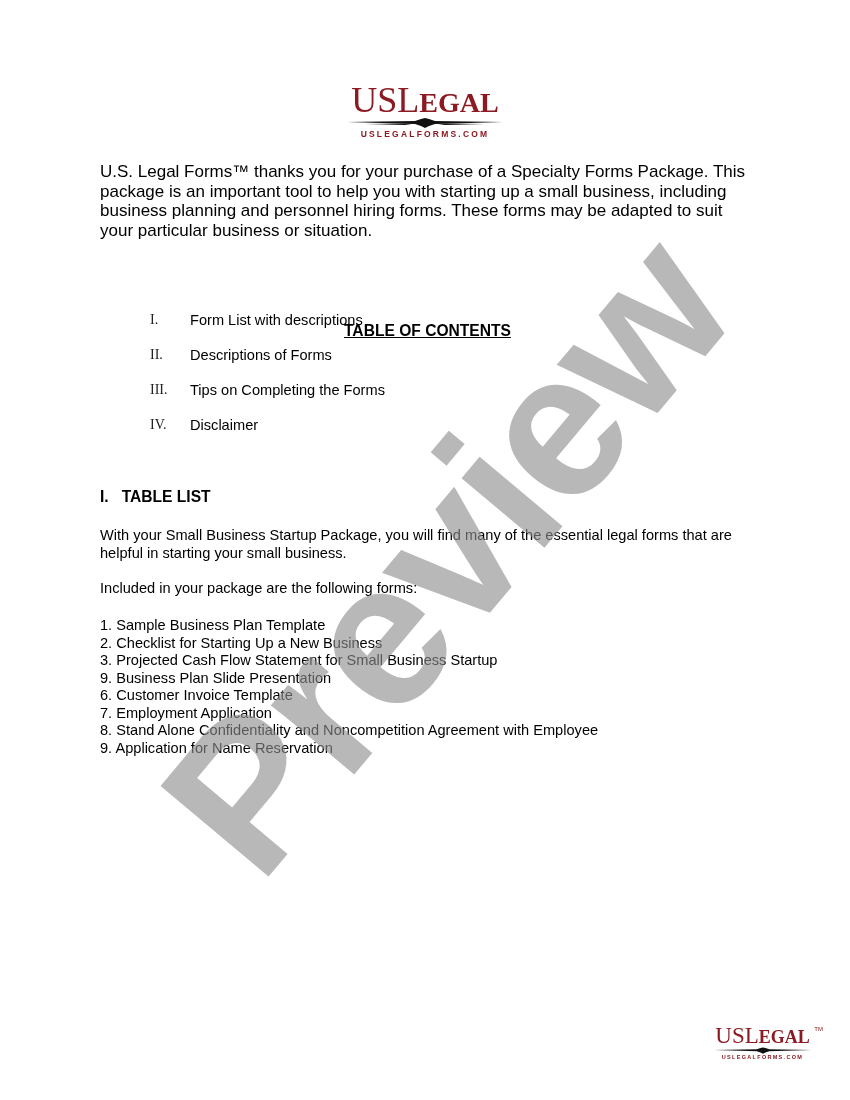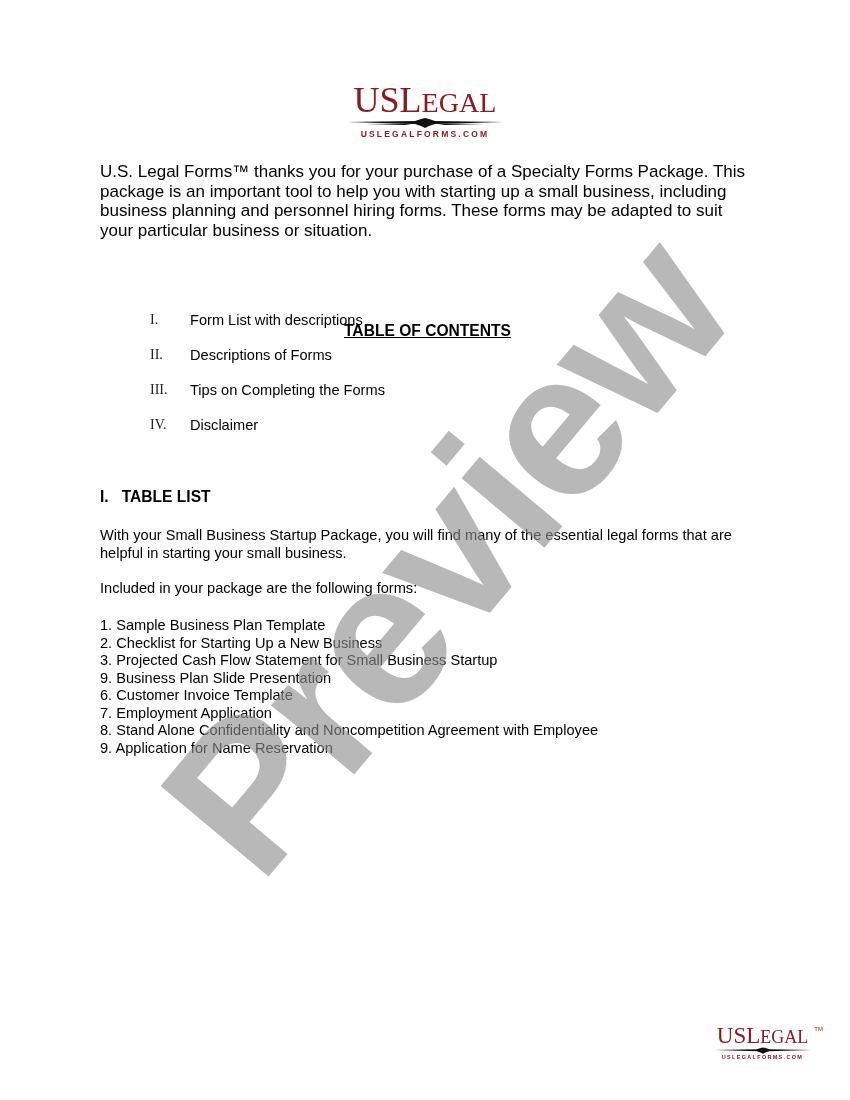--- a/index.html
+++ b/index.html
@@ -2,21 +2,21 @@
 <html><head>
   <meta charset="utf-8">
   <style>
     html, body { margin: 0; padding: 0; background: #ffffff; }
     body { width: 850px; height: 1100px; position: relative; overflow: hidden; font-family: "Liberation Sans", sans-serif; color: #000; }
     .page { position: absolute; left: 0; top: 0; width: 850px; height: 1100px; }
 
     .logo { position: absolute; text-align: center; }
     .logo-main { font-family: "Liberation Serif", serif; color: #8b1a22; line-height: 1; letter-spacing: 0px; }
     .logo-main .big { font-size: 1em; font-family: Liberation Serif, serif; }
-    .logo-main .small { font-size: 0.78em; }
+    .logo-main .small { font-size: 0.78em; font-weight: bold; }
     .logo-wings { position: relative; margin: 0 auto; }
     .logo-wings svg { display: block; margin: 0 auto; }
     .logo-url { font-family: "Liberation Sans", sans-serif; font-weight: bold; color: #8b1a22; letter-spacing: 1.6px; }
 
     .logo-top { left: 330px; top: 82px; width: 190px; }
     .logo-top .logo-main { font-size: 36px; }
     .logo-top .logo-url { font-size: 8.5px; letter-spacing: 2.2px; margin-top: 1px; }
 
     .logo-bottom { left: 700px; top: 1024px; width: 125px; }
     .logo-bottom .logo-main { font-size: 23px; position: relative; }

